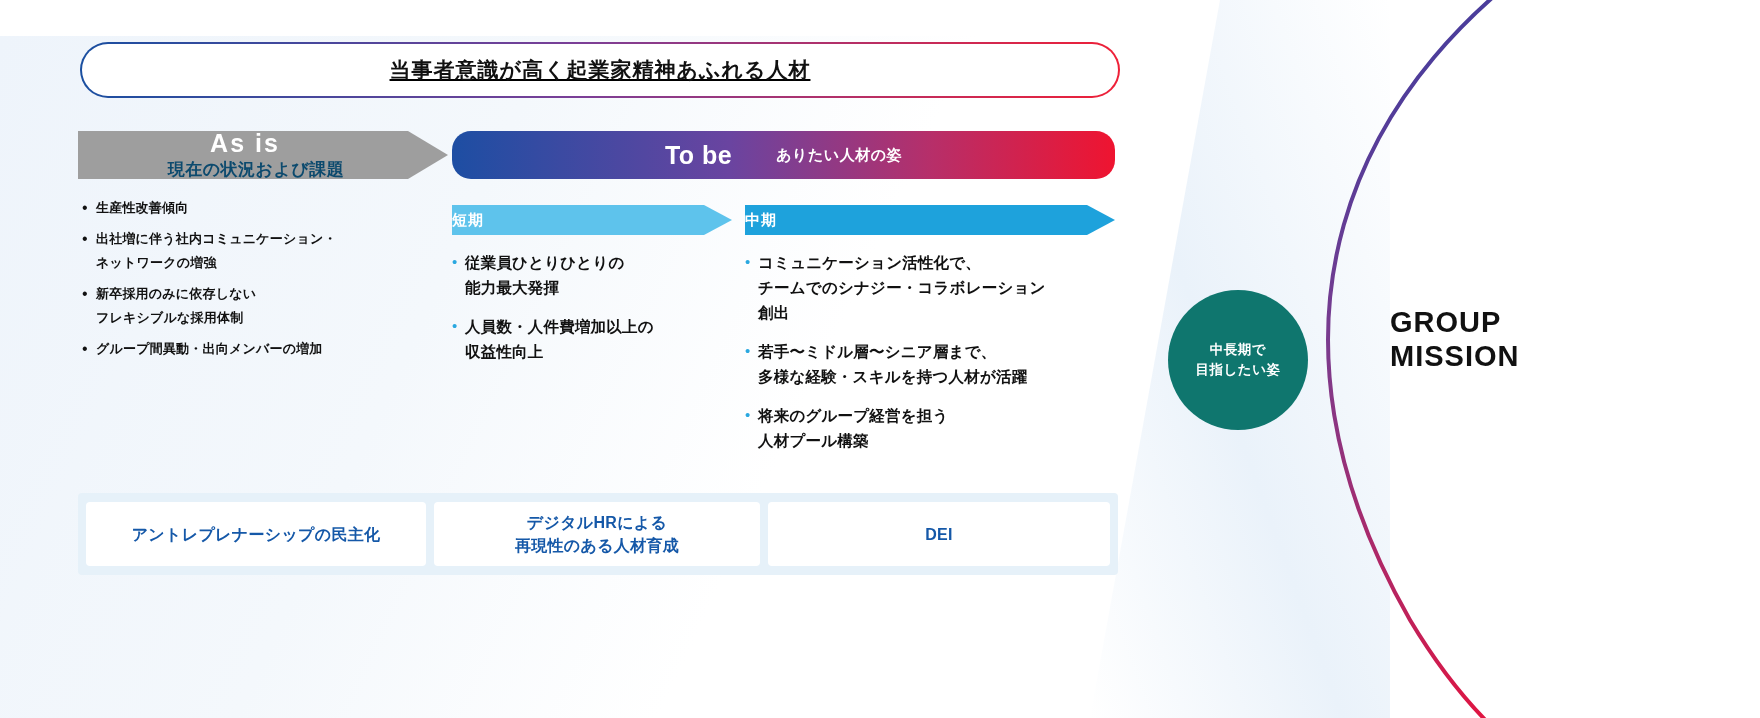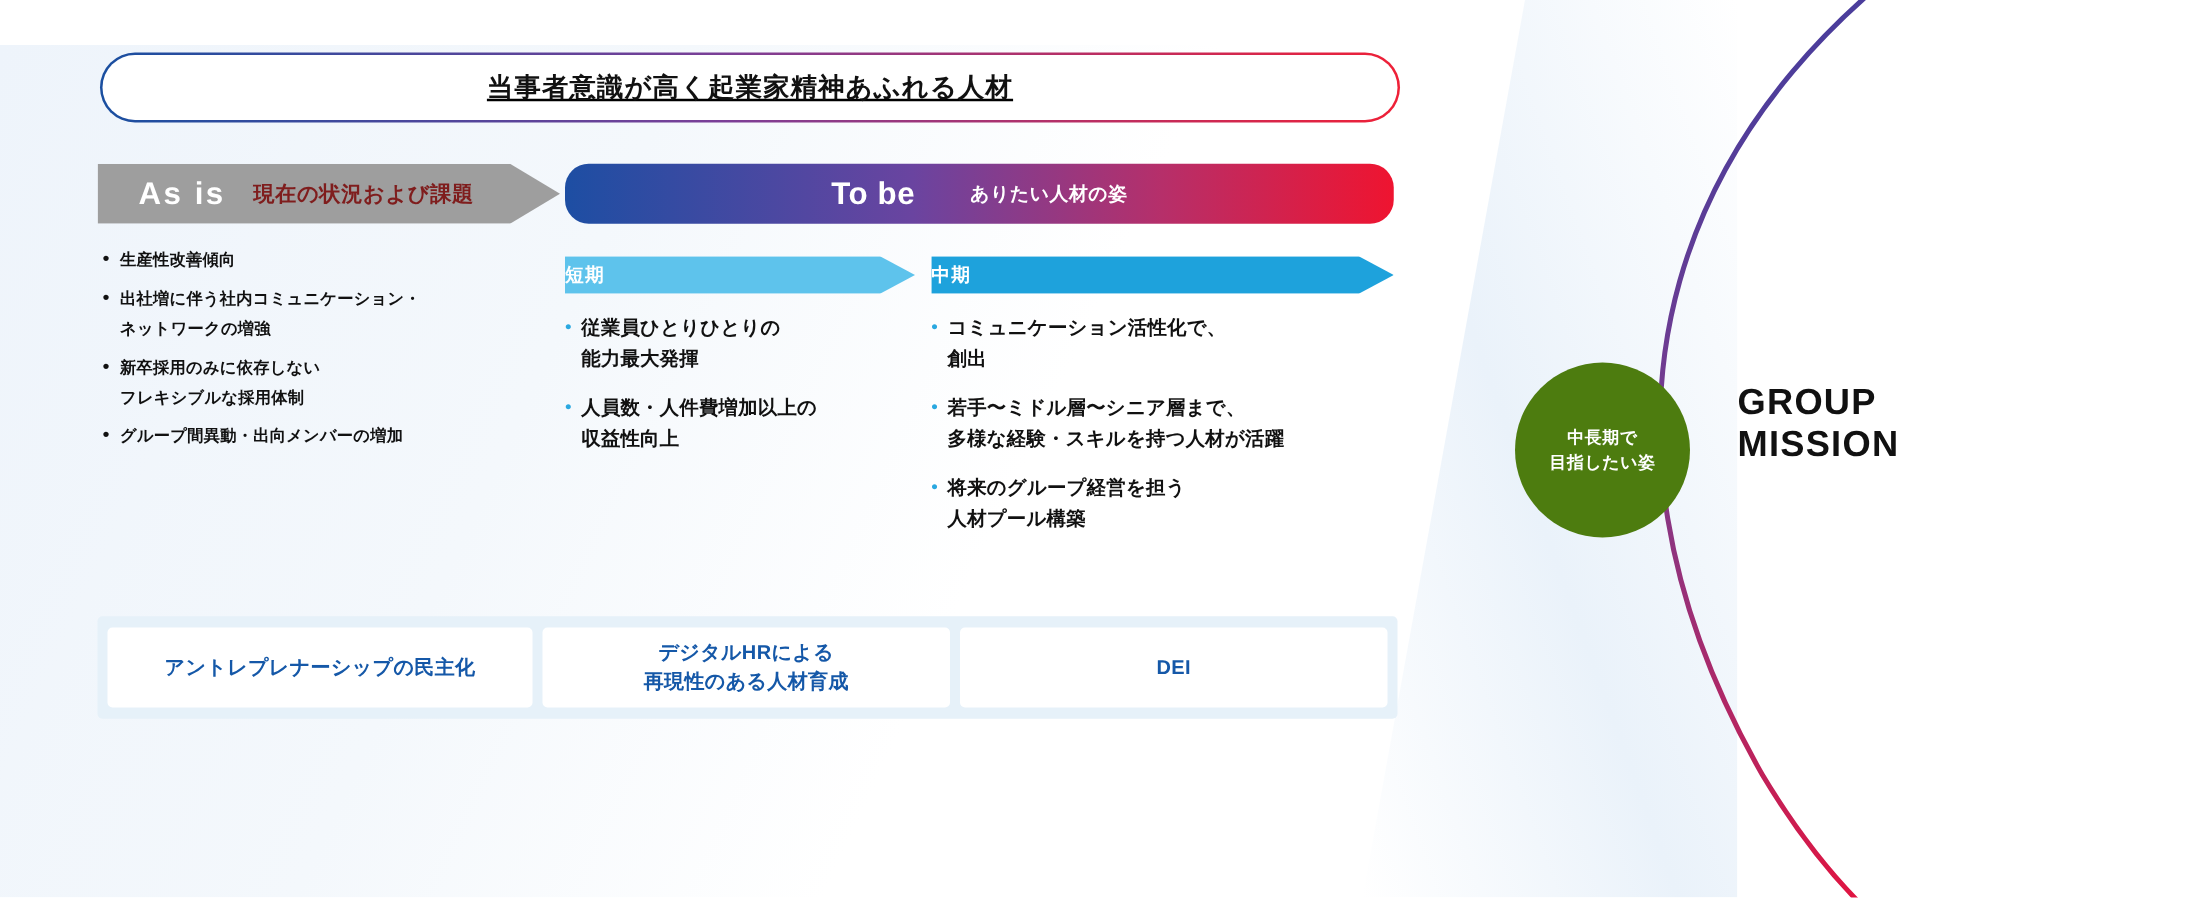--- a/index.html
+++ b/index.html
@@ -48,24 +48,24 @@
   .title-text{
     font-size:21px;font-weight:bold;color:#111111;letter-spacing:1px;
   }
 
   
   .asis-banner{
     position:absolute;left:78px;top:131px;width:370px;height:48px;
     background:#9e9e9e;
     clip-path:polygon(0 0, 330px 0, 370px 24px, 330px 48px, 0 48px);
     display:flex;align-items:center;justify-content:center;
-    padding-right:36px;box-sizing:border-box;
+    padding-right:36px;box-sizing:border-box;flex-direction:column;
   }
   .asis-en{font-size:25px;font-weight:bold;color:#ffffff;letter-spacing:2px;}
-  .asis-jp{font-size:17px;font-weight:bold;color:#7f1d1d;margin-left:22px;letter-spacing:0.5px;}
+  .asis-jp{font-size:17px;font-weight:bold;color:#0c4a6e;margin-left:22px;letter-spacing:0.5px;}
 
   
   .tobe-banner{
     position:absolute;left:452px;top:131px;width:663px;height:48px;
     border-radius:19px;
     background:linear-gradient(90deg,#1d4ea3 0%, #6a44a0 42%, #b62f6a 72%, #ef1430 100%);
     display:flex;align-items:center;justify-content:center;gap:20px;
   }
   .tobe-en{font-size:25px;font-weight:bold;color:#ffffff;letter-spacing:0.5px;}
   .tobe-jp{font-size:15px;font-weight:bold;color:#ffffff;margin-left:24px;letter-spacing:0.5px;}
@@ -132,22 +132,22 @@
   .pill3{left:768px;width:342px;}
   .pill-txt{
     font-size:16px;font-weight:bold;color:#1558a8;line-height:23px;
     letter-spacing:0.3px;
   }
   .pill-txt span{display:block;}
 
   
   .arc-wrap{position:absolute;left:1180px;top:-80px;width:580px;height:880px;}
   .circle{
-    position:absolute;left:1212px;top:290px;width:140px;height:140px;
-    border-radius:50%;background:#4d7c0f;
+    position:absolute;left:1168px;top:290px;width:140px;height:140px;
+    border-radius:50%;background:#0f766e;
     display:flex;flex-direction:column;justify-content:center;
   }
   .circle-txt{
     font-size:13.5px;font-weight:bold;color:#ffffff;line-height:20px;text-align:center;
     letter-spacing:0.5px;
   }
   .circle-txt span{display:block;}
   .gm{
     position:absolute;left:1390px;top:305px;width:260px;
   }
@@ -231,20 +231,21 @@
         <span>収益性向上</span>
       </div>
     </div>
   </div>
 
   <div class="col-mid">
     <div class="tb-row">
       <div class="tb-dot">•</div>
       <div class="tb-txt">
         <span>コミュニケーション活性化で、</span>
+        <span>チームでのシナジー・コラボレーション</span>
         <span>創出</span>
       </div>
     </div>
     <div class="tb-row">
       <div class="tb-dot">•</div>
       <div class="tb-txt">
         <span>若手〜ミドル層〜シニア層まで、</span>
         <span>多様な経験・スキルを持つ人材が活躍</span>
       </div>
     </div>

